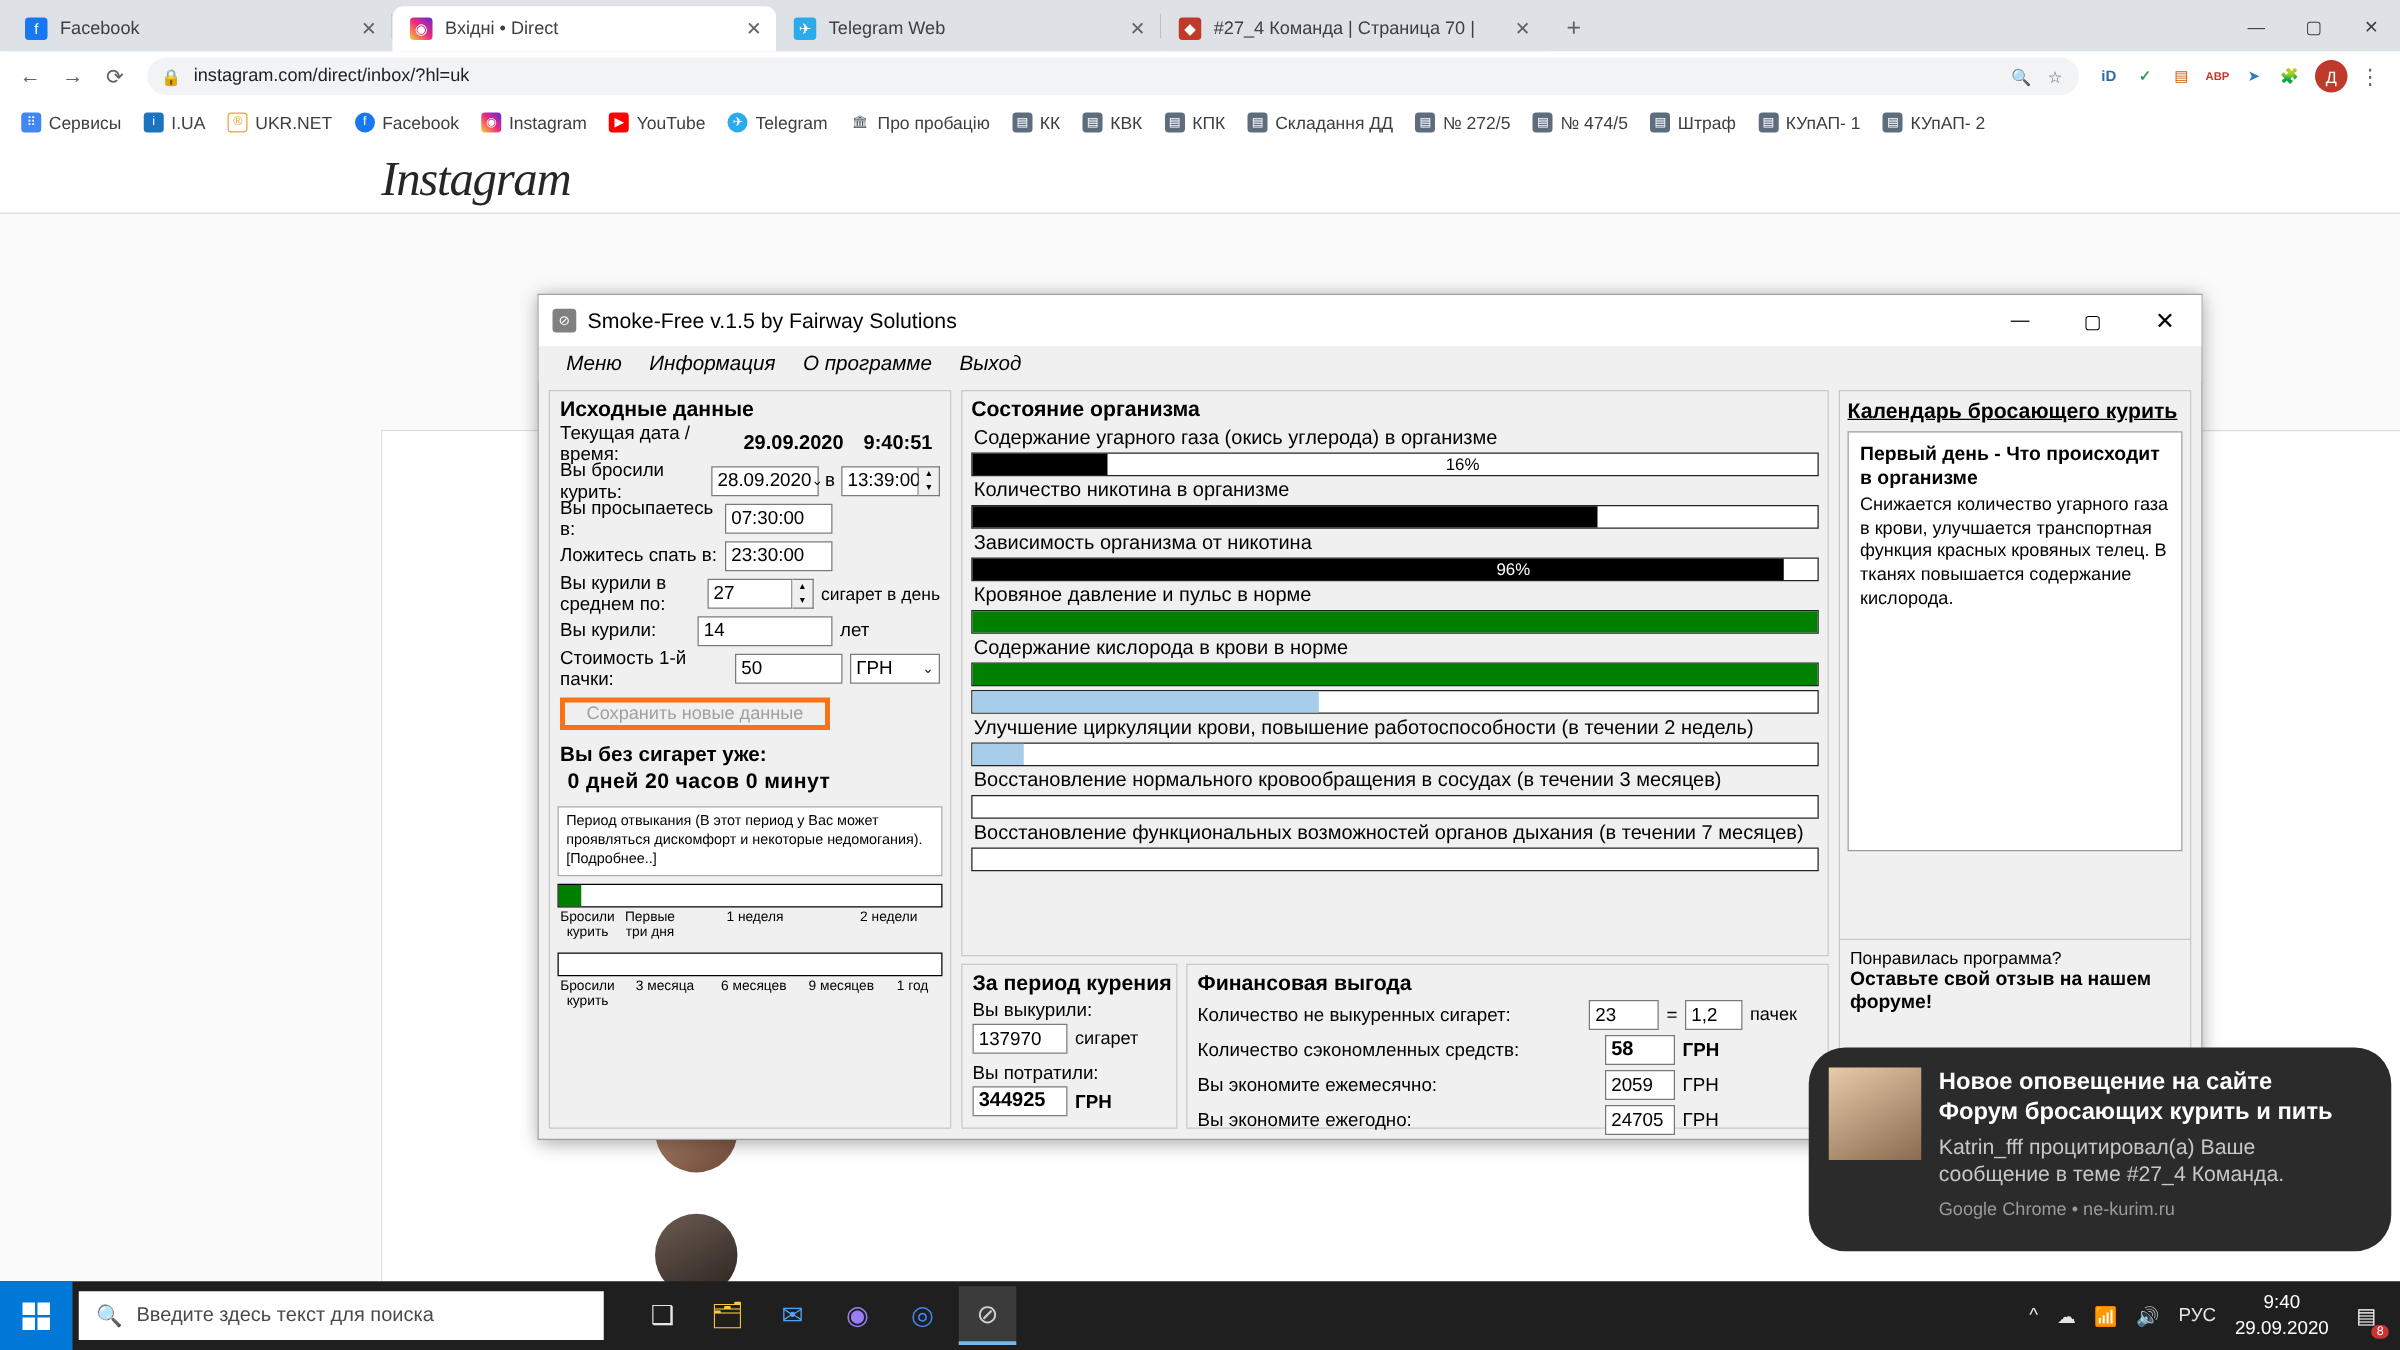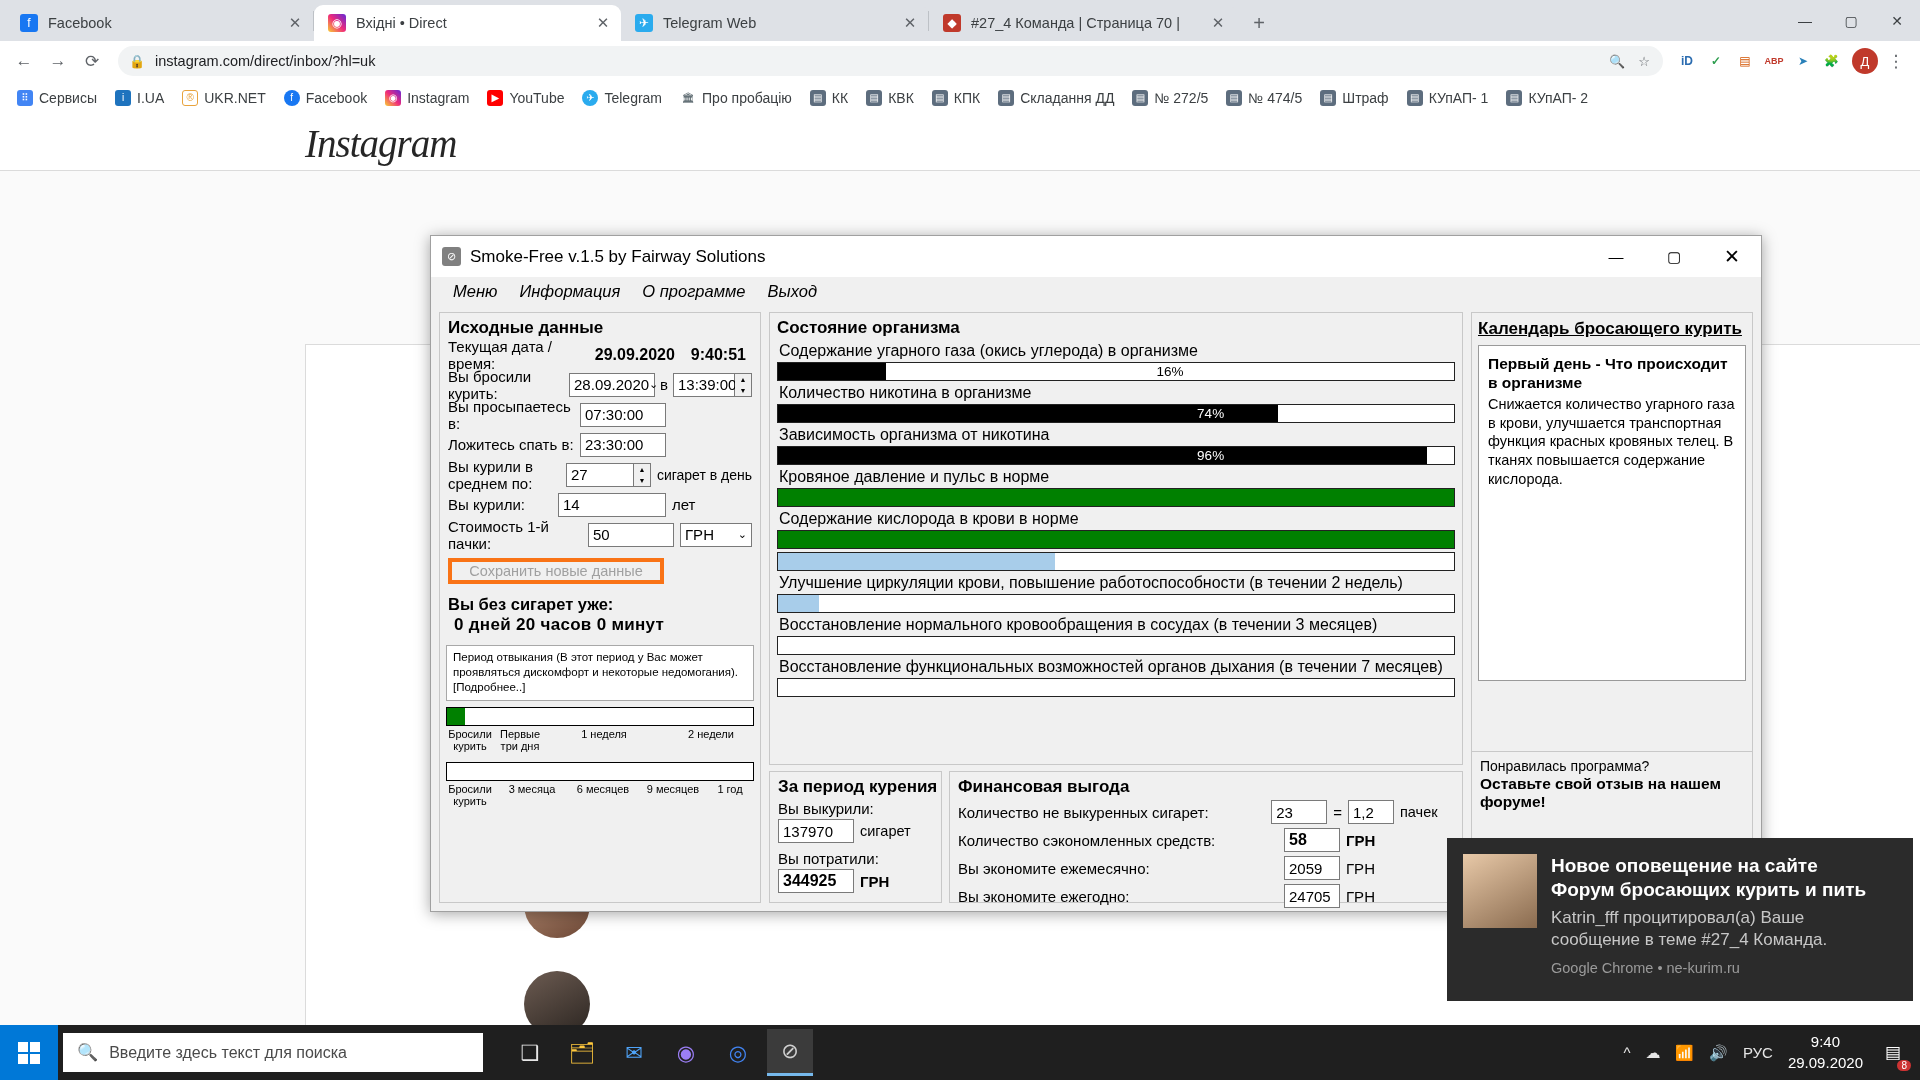--- a/index.html
+++ b/index.html
@@ -134,21 +134,21 @@
   .two { display:flex; gap:7px; }
   .per { width:173px; flex:0 0 173px; }
   .fin { flex:1; }
   .perrow { font-size:15px; padding:0 0 2px 8px; }
   .perinp { margin:0 0 7px 8px; display:flex; align-items:center; gap:6px; }
   .finrow { display:flex; align-items:center; font-size:15px; padding:0 8px 4px 8px; gap:6px; }
   .finrow .fl { flex:1; }
 
   
   .toast { position:absolute; left:1447px; top:838px; width:466px; height:163px; background:#2b2b2b;
-           display:flex; padding:16px; gap:14px; }
+           display:flex; padding:16px; gap:14px;border-radius:29px; }
   .toast-img { width:74px; height:74px; flex:0 0 74px; background:linear-gradient(150deg,#e8c9a8,#8a6b4f); }
   .toast-t { font-size:19px; font-weight:bold; color:#fff; line-height:1.25; }
   .toast-b { font-size:17px; color:#c7c7c7; line-height:1.3; margin-top:5px; }
   .toast-s { font-size:14.5px; color:#9a9a9a; margin-top:9px; }
 
   
   .taskbar { position:absolute; left:0; top:1025px; width:1920px; height:55px; background:#1f1f1f; display:flex; align-items:center; }
   .startbtn { width:58px; height:55px; display:flex; align-items:center; justify-content:center; background:#0078d7; }
   .srchbox { width:420px; height:39px; background:#fff; margin-left:5px; display:flex; align-items:center;
              padding-left:14px; gap:11px; font-size:16px; color:#4a4a4a; }
@@ -470,23 +470,20 @@
 
           <div class="mini-label">Содержание угарного газа (окись углерода) в организме</div>
           <div class="mbar">
             <div class="fill" style="width:16%;background:#000"></div>
             <div class="pct onwhite" style="justify-content:center;padding-left:16%">16%</div>
           </div>
 
           <div class="mini-label">Количество никотина в организме</div>
           <div class="mbar">
             <div class="fill" style="width:74%;background:#000"></div>
-            <div class="pct onwhite" style="display:block">
-              <span style="position:absolute;left:62%;top:1px;color:#fff">74%</span>
-            </div>
           </div>
 
           <div class="mini-label">Зависимость организма от никотина</div>
           <div class="mbar">
             <div class="fill" style="width:96%;background:#000"></div>
             <div style="display:block">
               <span style="position:absolute;left:62%;top:1px;color:#fff;font-size:13.5px">96%</span>
             </div>
           </div>
 

